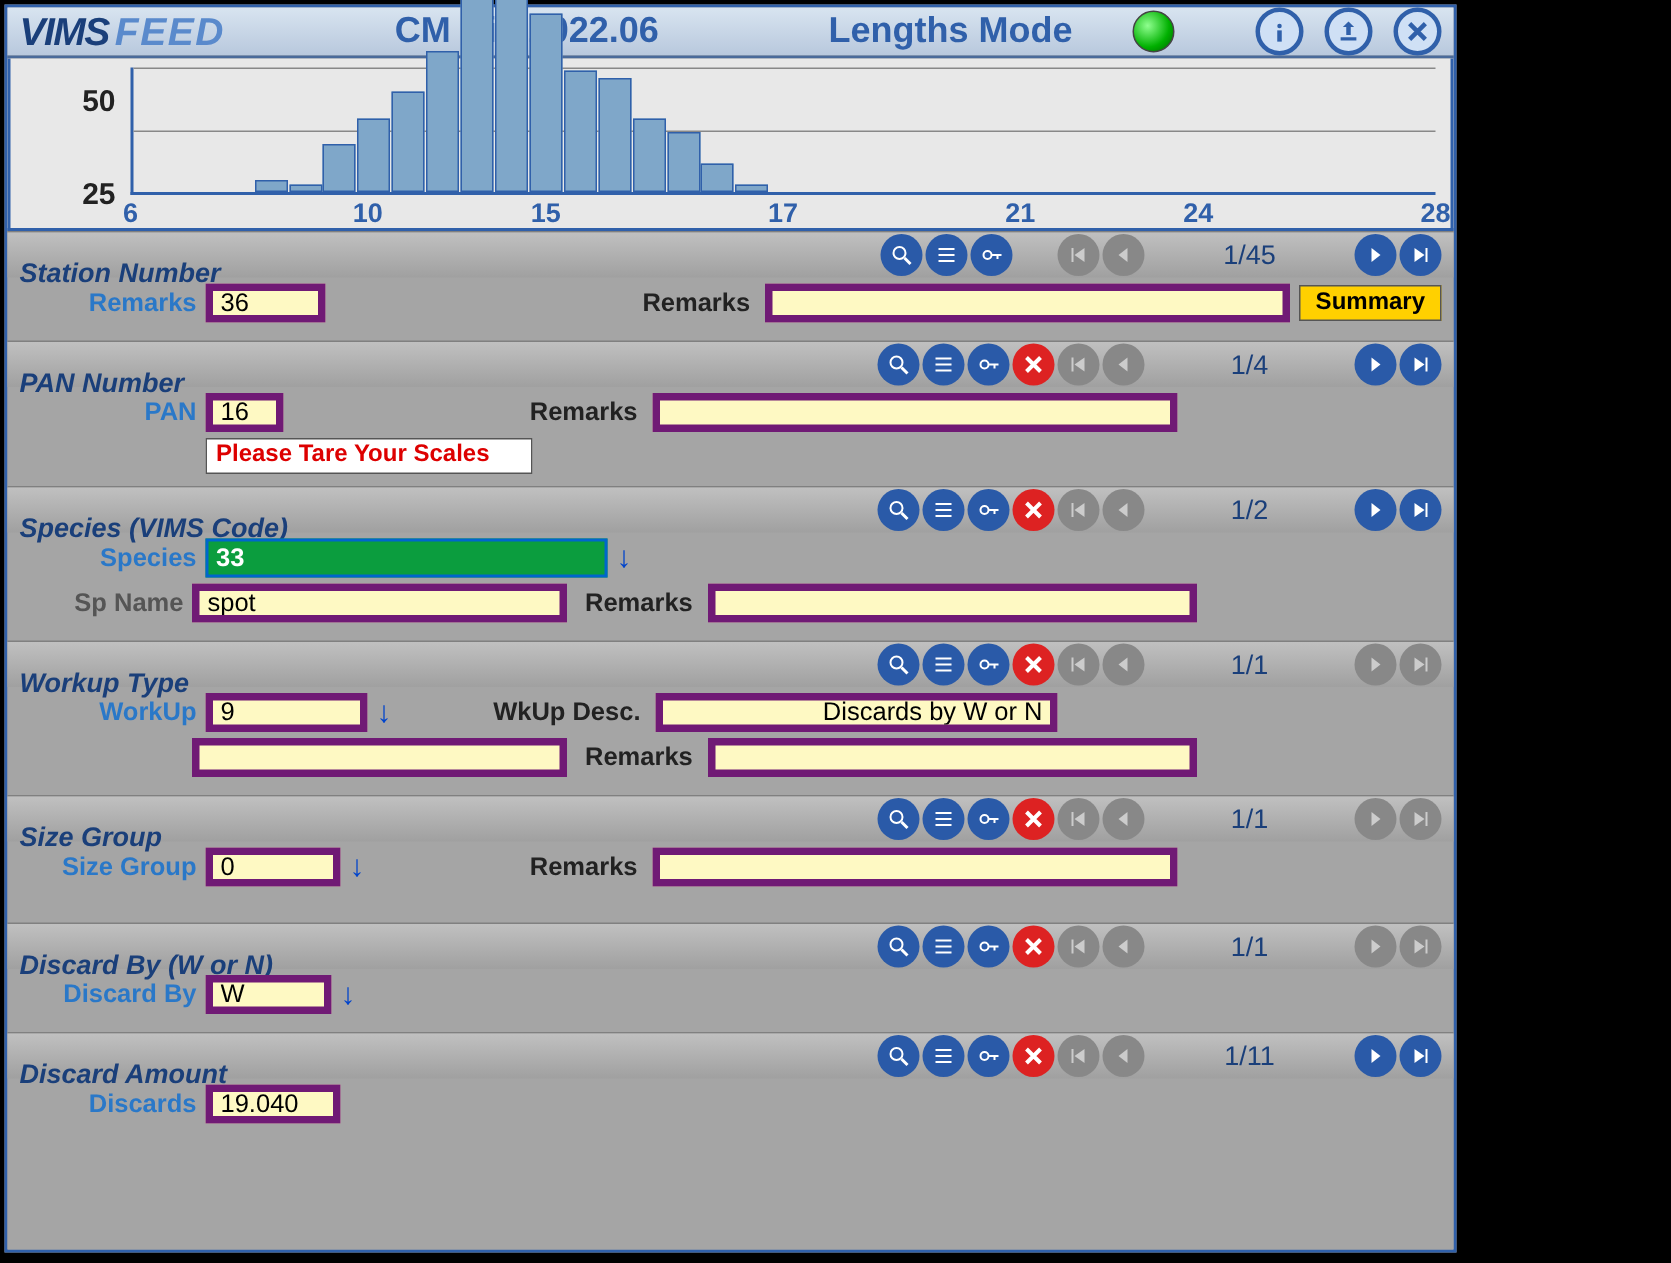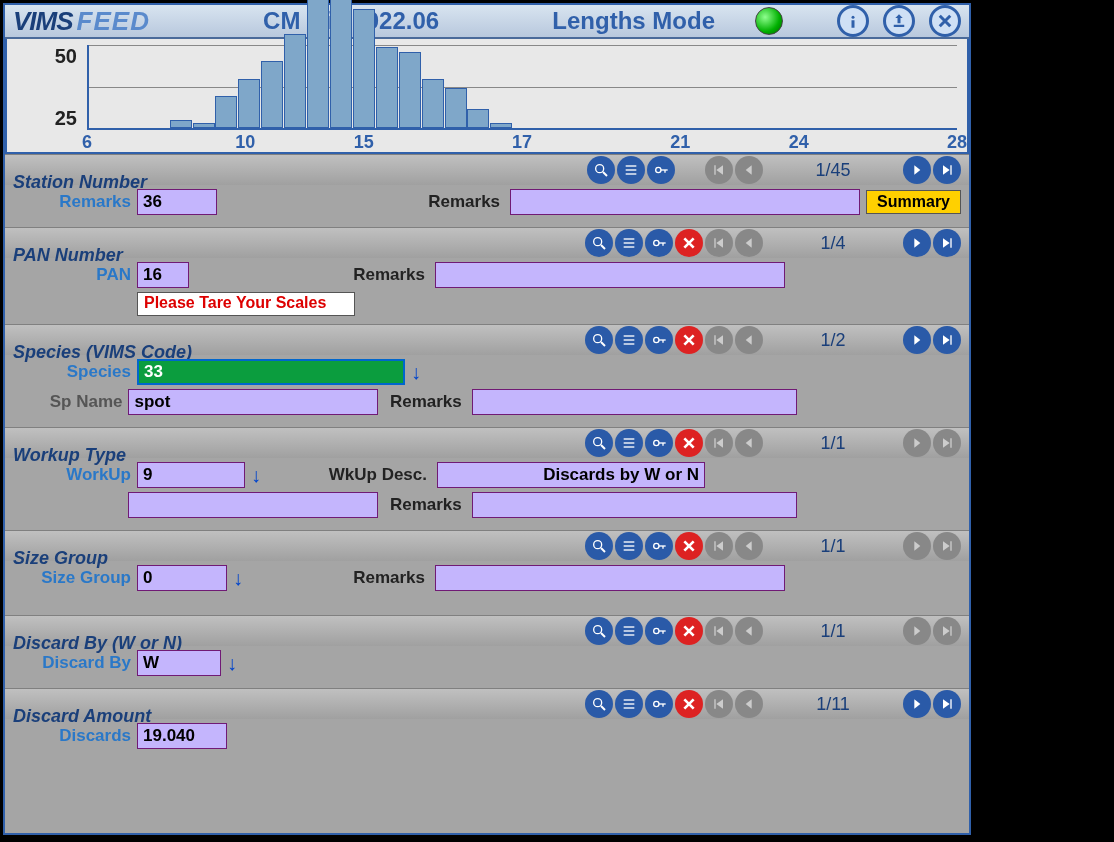--- a/index.html
+++ b/index.html
@@ -80,21 +80,21 @@
   height: 165px;
   background: #e8e8e8;
   border: 2px solid #3060aa;
   border-top: none;
   margin: 0;
   position: relative;
   padding: 6px 10px 22px 80px;
 }
 .chart-y {
   position: absolute;
-  left: 0; top: 4px; bottom: 22px;
+  left: 0; top: 16px; bottom: 22px;
   width: 78px;
   text-align: right;
   padding-right: 8px;
 }
 .chart-y-tick {
   position: absolute;
   right: 8px;
   font-size: 20px;
   font-weight: bold;
   color: #222;
@@ -186,26 +186,25 @@
 .lbl {
   width: 118px;
   text-align: right;
   font-size: 17px;
   font-weight: bold;
   color: #2a78c8;
 }
 .lbl-gray { color: #555; }
 .in {
   height: 26px;
-  border: 1px solid #701a75;
-  background: #c4b5fd;
+  border: 5px solid #701a75;
+  background: #fef9c3;
   font-size: 17px;
   padding: 0 5px;
   font-family: Arial, sans-serif;
-  font-weight: bold;
 }
 .in-green { background: #0b9d3e; color: #fff; font-weight: bold; border: 2px solid #0066cc; }
 .drop-arrow {
   width: 20px;
   color: #0044cc;
   font-size: 20px;
   font-weight: bold;
 }
 .remarks-lbl {
   font-size: 17px;

